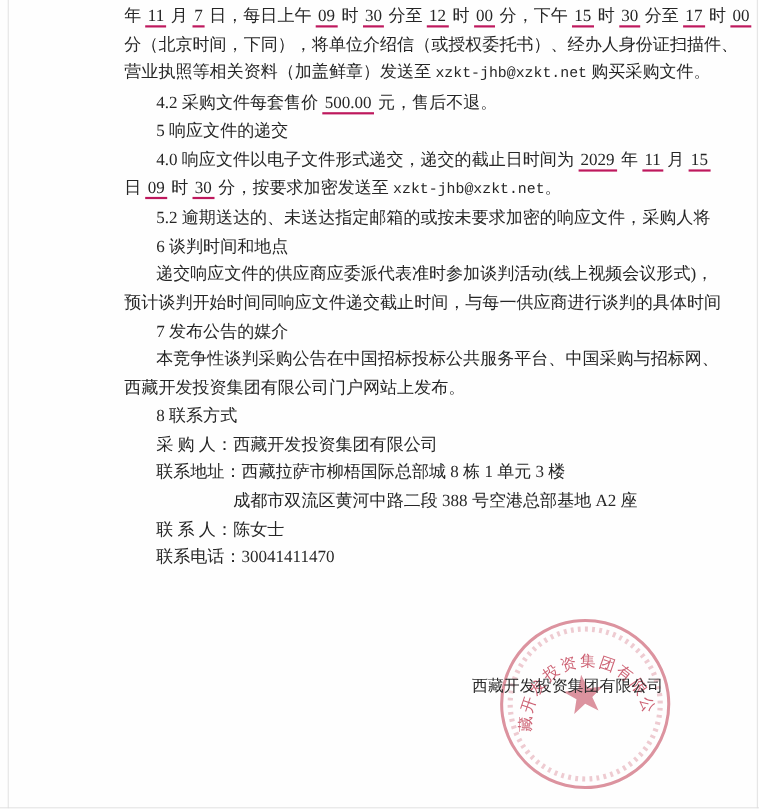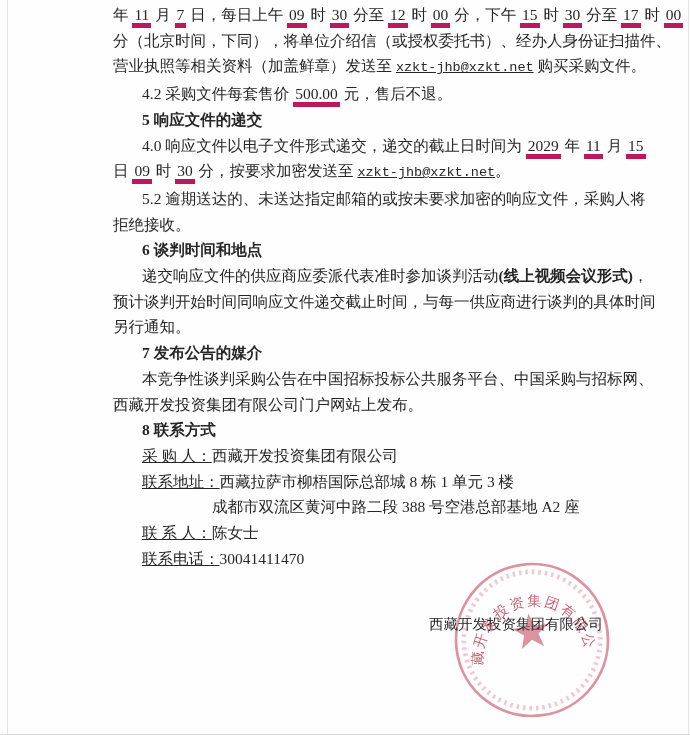--- a/index.html
+++ b/index.html
@@ -9,24 +9,24 @@
     font-family:"Liberation Serif","DejaVu Serif",serif;
   }
   .page-edge{position:absolute;background:#e4e4e4;}
   .edge-left{left:7px;top:0;bottom:0;width:1px;}
   .edge-right{right:1px;top:0;bottom:0;width:1px;}
   .edge-bottom{left:0;right:0;bottom:0;height:1px;background:#dcdcdc;}
 
   .doc{position:absolute;left:113px;top:2px;width:520px;z-index:1;}
   .line{font-size:15.5px;line-height:25.7px;white-space:nowrap;}
   .line.indent{padding-left:29px;}
-  .line.bold, .b{font-weight:bold;}
-  .u{border-bottom:5px solid #be185d;padding:0 2px;}
-  .email{font-family:"Liberation Mono","DejaVu Sans Mono",monospace;font-size:13.5px;text-decoration:underline;}
-  .lbl{display:inline-block;min-width:70px;white-space:pre;text-decoration:underline;}
+  .line.bold, .b{font-weight:normal;}
+  .u{border-bottom:2px solid #be185d;padding:0 2px;}
+  .email{font-family:"Liberation Mono","DejaVu Sans Mono",monospace;font-size:13.5px;}
+  .lbl{display:inline-block;min-width:70px;white-space:pre;}
   .val{white-space:pre;}
 
   .signature{
     position:absolute;left:429px;top:612px;width:172px;z-index:2;
     text-align:center;font-size:14.5px;color:#2a2a2a;
   }
   .signature .company{line-height:24px;white-space:nowrap;}
   .signature .date{line-height:24px;margin-top:5px;white-space:nowrap;}
 
   .seal{
@@ -42,25 +42,23 @@
 
   <div class="doc">
       <div class="line"><span>年 </span><span class="u">11</span><span> 月 </span><span class="u">7</span><span> 日，每日上午 </span><span class="u">09</span><span> 时 </span><span class="u">30</span><span> 分至 </span><span class="u">12</span><span> 时 </span><span class="u">00</span><span> 分，下午 </span><span class="u">15</span><span> 时 </span><span class="u">30</span><span> 分至 </span><span class="u">17</span><span> 时 </span><span class="u">00</span></div>
       <div class="line"><span>分（北京时间，下同），将单位介绍信（或授权委托书）、经办人身份证扫描件、</span></div>
       <div class="line"><span>营业执照等相关资料（加盖鲜章）发送至 </span><span class="email">xzkt-jhb@xzkt.net</span><span> 购买采购文件。</span></div>
       <div class="line indent"><span>4.2 采购文件每套售价 </span><span class="u">500.00</span><span> 元，售后不退。</span></div>
       <div class="line indent bold"><span>5 响应文件的递交</span></div>
       <div class="line indent"><span>4.0 响应文件以电子文件形式递交，递交的截止日时间为 </span><span class="u">2029</span><span> 年 </span><span class="u">11</span><span> 月 </span><span class="u">15</span></div>
       <div class="line"><span>日 </span><span class="u">09</span><span> 时 </span><span class="u">30</span><span> 分，按要求加密发送至 </span><span class="email">xzkt-jhb@xzkt.net</span><span>。</span></div>
       <div class="line indent"><span>5.2 逾期送达的、未送达指定邮箱的或按未要求加密的响应文件，采购人将</span></div>
-      <div class="line"><span>拒绝接收。</span></div>
       <div class="line indent bold"><span>6  谈判时间和地点</span></div>
       <div class="line indent"><span>递交响应文件的供应商应委派代表准时参加谈判活动</span><span class="b">(线上视频会议形式)</span><span>，</span></div>
       <div class="line"><span>预计谈判开始时间同响应文件递交截止时间，与每一供应商进行谈判的具体时间</span></div>
-      <div class="line"><span>另行通知。</span></div>
       <div class="line indent bold"><span>7  发布公告的媒介</span></div>
       <div class="line indent"><span>本竞争性谈判采购公告在中国招标投标公共服务平台、中国采购与招标网、</span></div>
       <div class="line"><span>西藏开发投资集团有限公司门户网站上发布。</span></div>
       <div class="line indent bold"><span>8 联系方式</span></div>
       <div class="line indent"><span class="lbl">采 购 人：</span><span class="val">西藏开发投资集团有限公司</span></div>
       <div class="line indent"><span class="lbl">联系地址：</span><span class="val">西藏拉萨市柳梧国际总部城 8 栋 1 单元 3 楼</span></div>
       <div class="line indent"><span class="lbl"></span><span class="val">成都市双流区黄河中路二段 388 号空港总部基地 A2 座</span></div>
       <div class="line indent"><span class="lbl">联 系 人：</span><span class="val">陈女士</span></div>
       <div class="line indent"><span class="lbl">联系电话：</span><span class="val">30041411470</span></div>
     </div>

